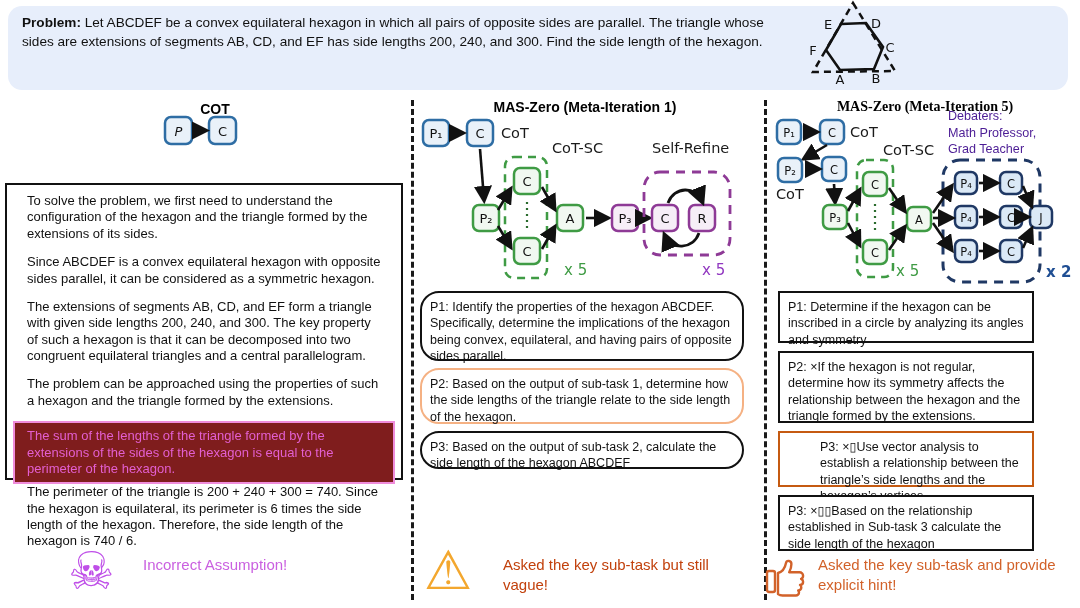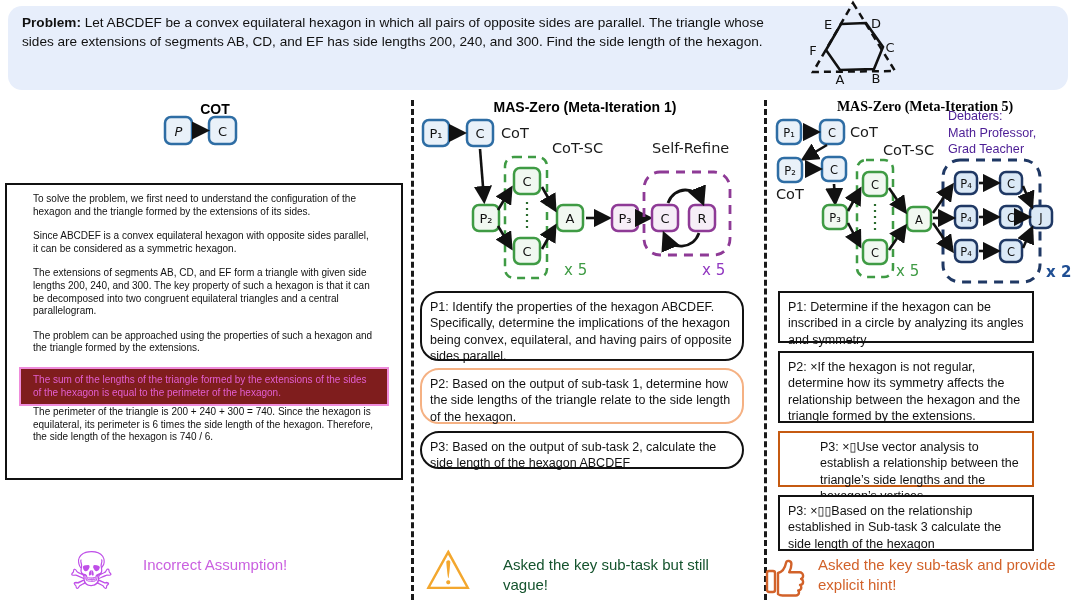--- a/index.html
+++ b/index.html
@@ -30,22 +30,22 @@
   
   .diag{position:absolute;}
   #cot-diag{left:160px;top:112px;}
   #m1-diag{left:415px;top:112px;}
   #m5-diag{left:770px;top:110px;}
   .debaters{position:absolute;left:948px;top:108px;width:130px;font-size:12.6px;
     line-height:1.32;color:#4c1d95;white-space:pre-line;}
 
   
   .cot-box{position:absolute;left:5px;top:183px;width:398px;height:297px;
-    border:2.5px solid #111;background:#fff;padding:8px 26px;box-sizing:border-box;
-    font-size:10px;line-height:1.26;}
+    border:2.5px solid #111;background:#fff;padding:8px 20px;box-sizing:border-box;
+    font-size:13px;line-height:1.26;}
   .cot-box p{margin:0 0 12px 0;}
   .cot-box p:last-child{margin-bottom:16px;}
   .highlight{border:2.5px solid #ef8cdb;color:#e35fd1;margin:10px -14px 0 -14px;
     padding:5px 12px;background:#7f1d1d;}
 
   
   .task-box{position:absolute;border:2.5px solid #111;background:#fff;
     padding:6px 8px;box-sizing:border-box;font-size:12.5px;line-height:1.3;}
   .m1-task{left:420px;width:324px;border-radius:19px;}
   #m1-t1{top:291px;height:70px;}
@@ -56,21 +56,21 @@
   #m5-t2{top:351px;height:72px;}
   #m5-t3{top:431px;height:56px;border-color:#c55a11;padding-left:40px;}
   #m5-t4{top:495px;height:56px;}
 
   
   .caption{position:absolute;font-size:15px;line-height:1.3;}
   .icon-char{position:absolute;font-family:"DejaVu Sans",sans-serif;}
   #skull-icon{left:68px;top:541px;font-size:52px;color:#bf4fe8;}
   #cap-cot{left:143px;top:555px;width:180px;color:#ca60e0;}
   #warn-icon{left:424px;top:539px;font-size:54px;color:#f3a72e;}
-  #cap-m1{left:503px;top:555px;width:240px;color:#14532d;}
+  #cap-m1{left:503px;top:555px;width:240px;color:#c2410c;}
   #thumb-icon-wrap{position:absolute;left:764px;top:551px;}
   #cap-m5{left:818px;top:555px;width:250px;color:#d2622a;}
 
   svg text{font-family:"DejaVu Sans","Liberation Sans",sans-serif;}
   .node-label{font-size:13px;fill:#111;}
   .node-label-sm{font-size:11.5px;fill:#111;}
   .diag-label{font-size:14.5px;fill:#1a1a1a;}
   .mult-green{font-size:15px;fill:#3f9b44;}
   .mult-purple{font-size:15px;fill:#9137c0;}
   .mult-navy{font-size:15px;fill:#1f4e93;font-weight:bold;}

